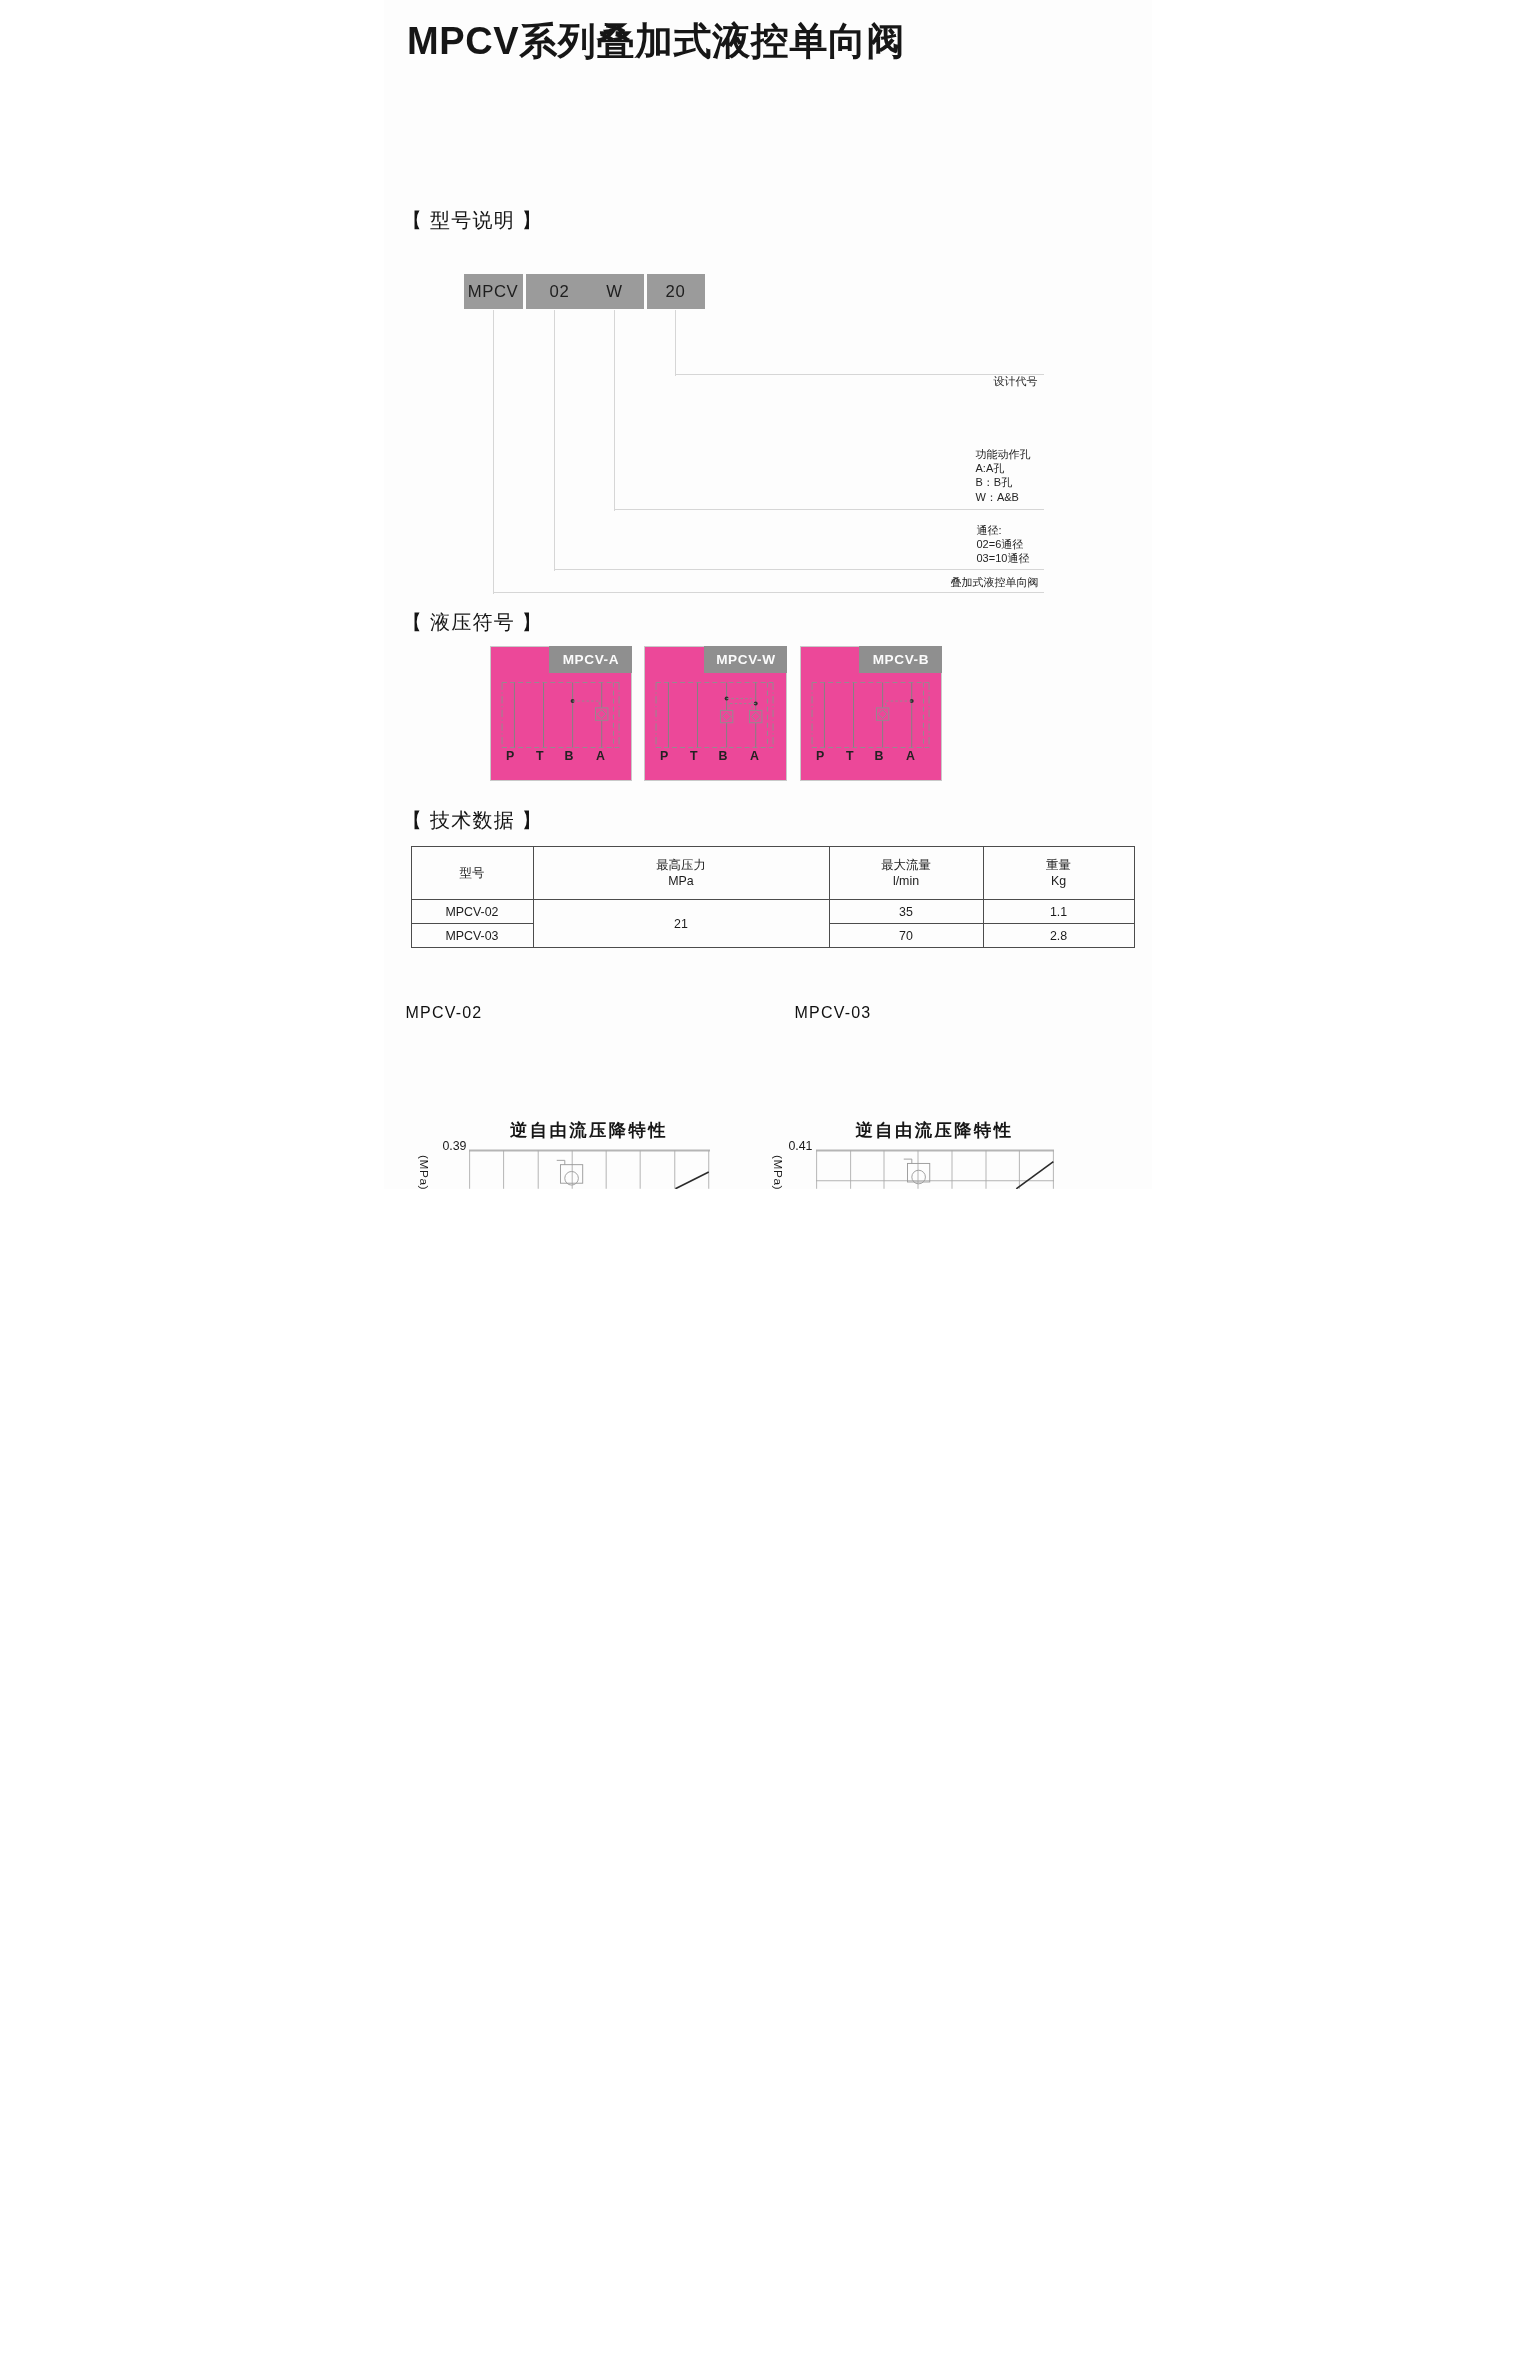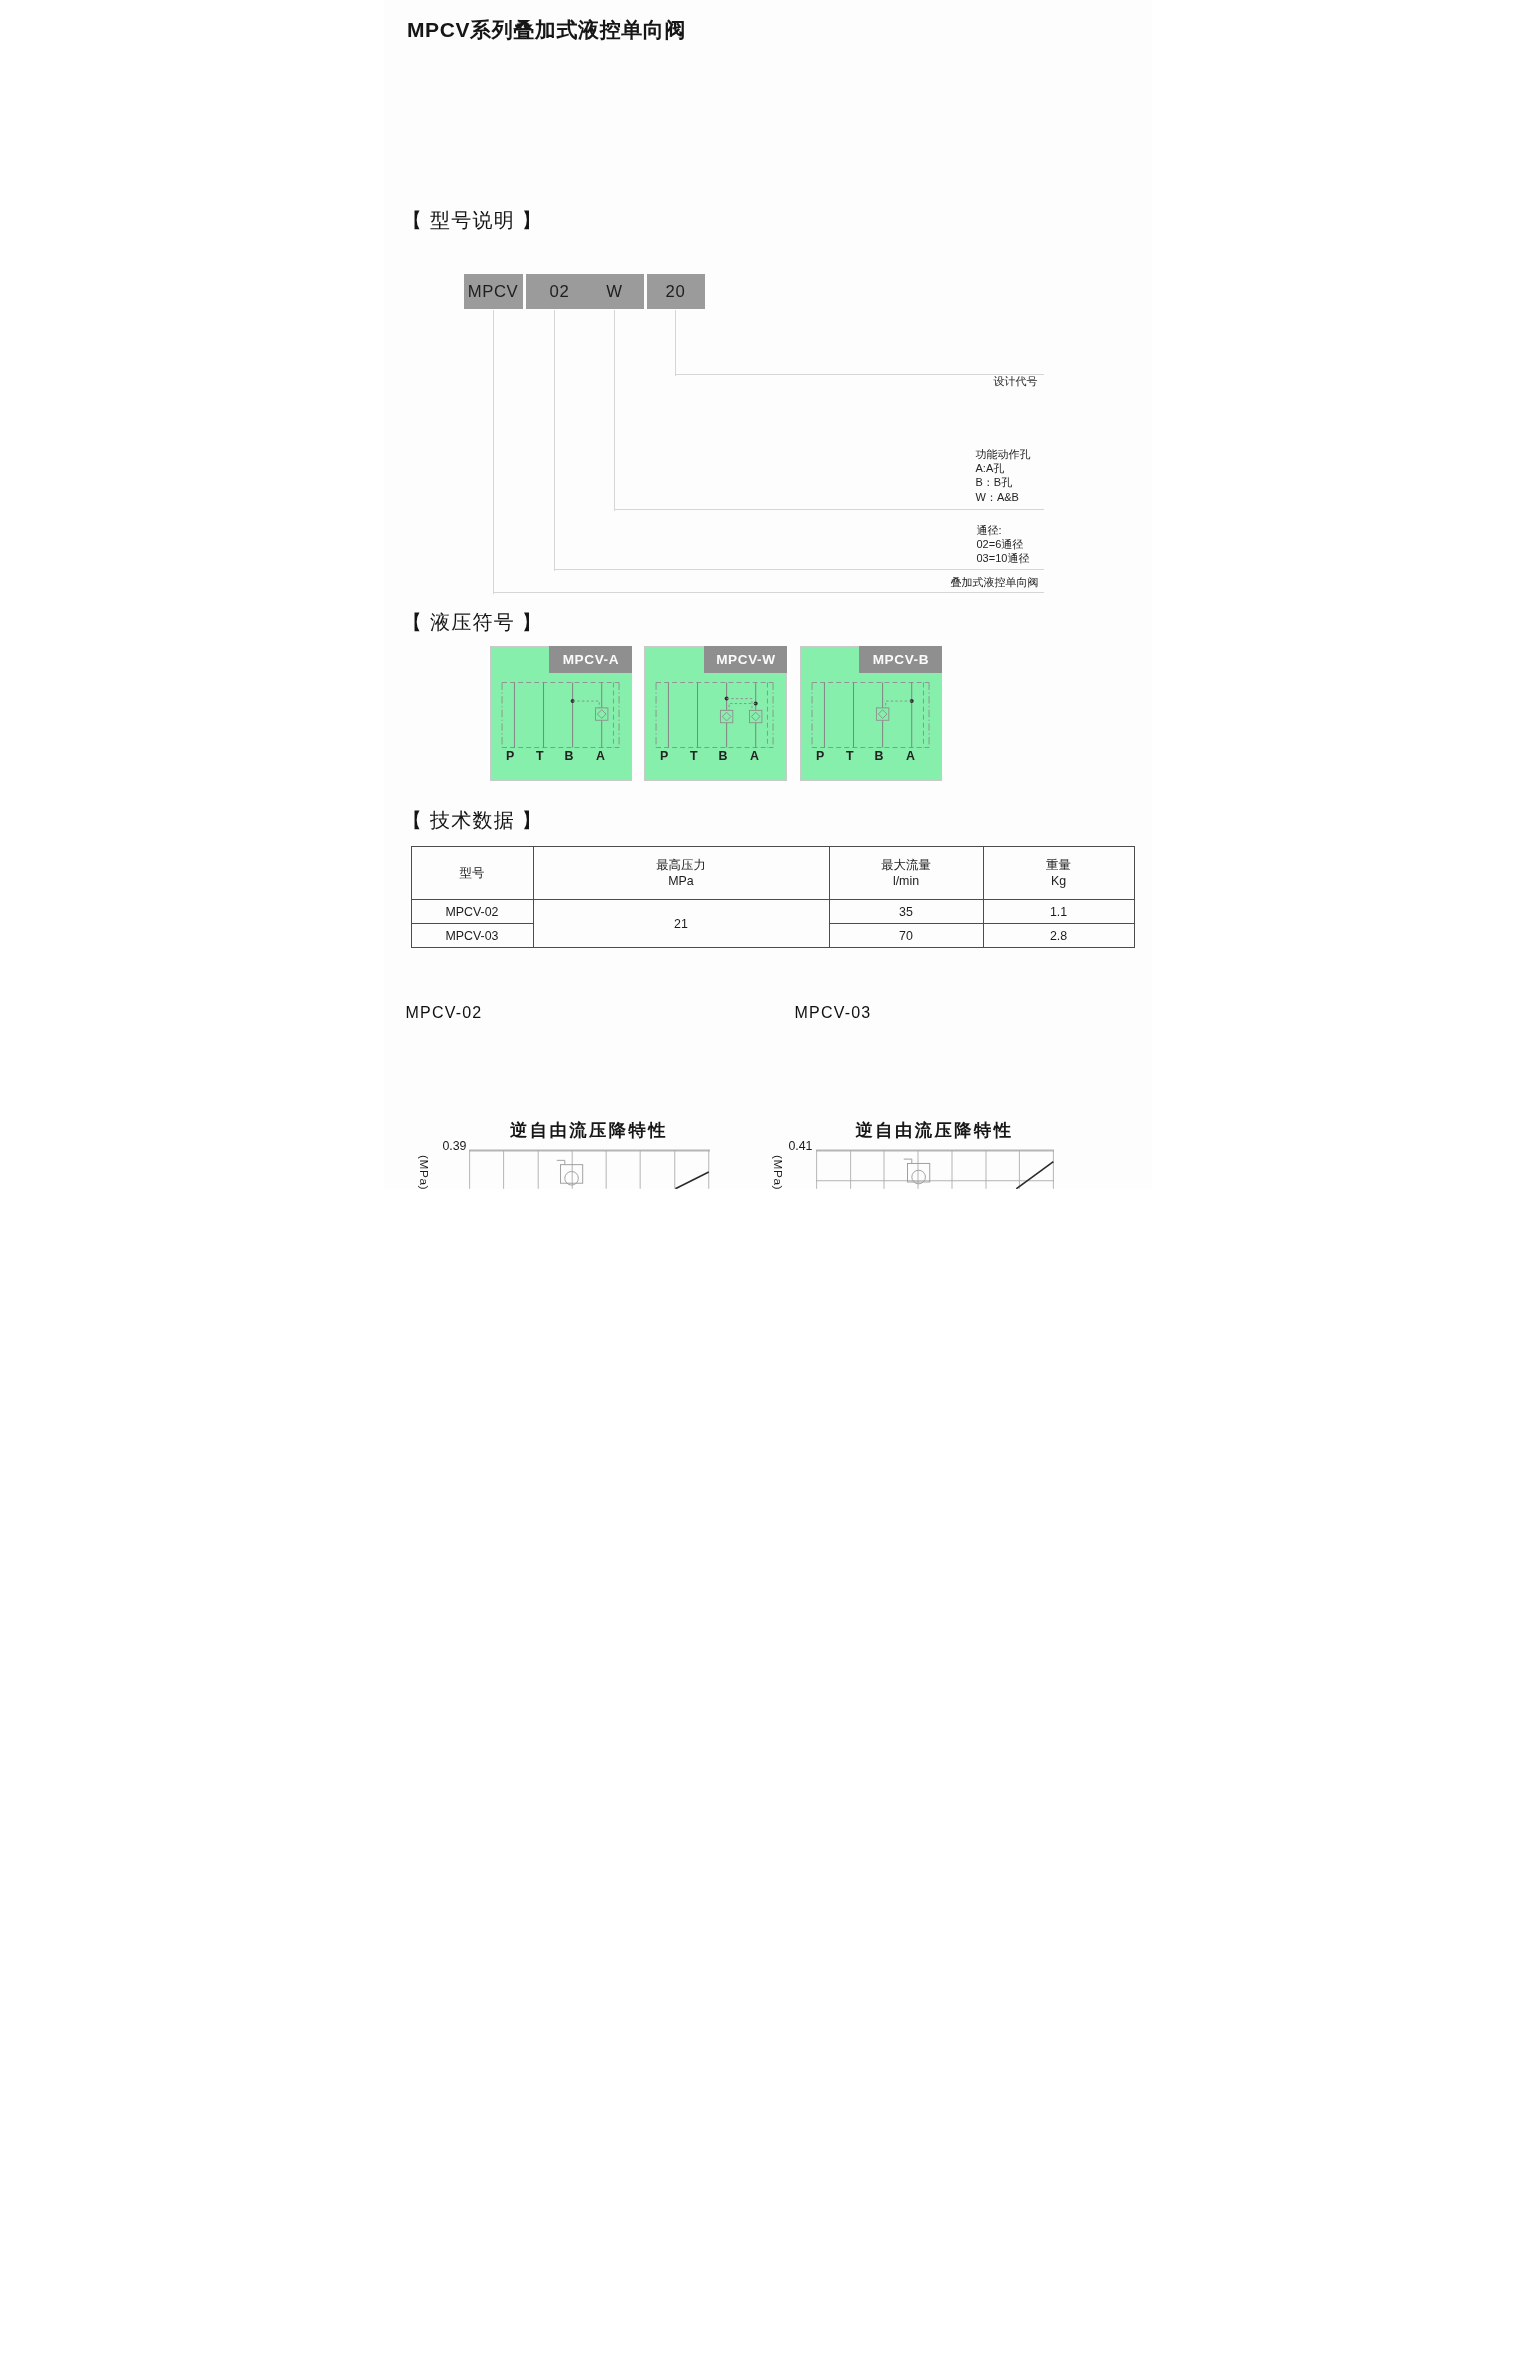--- a/index.html
+++ b/index.html
@@ -4,42 +4,42 @@
 <style>
   html,body { margin:0; padding:0; background:#ffffff; }
   .page {
     position:relative; width:768px; height:1189px; margin:0 auto;
     background:#fdfdfd; overflow:hidden;
     font-family:"Liberation Sans","DejaVu Sans",sans-serif;
     color:#1b1b1b;
   }
   .page-title {
     position:absolute; left:23.5px; top:16px; margin:0;
-    font-size:21px; font-weight:700; letter-spacing:0.6px; color:#161616;
+    font-size:38px; font-weight:700; letter-spacing:0.6px; color:#161616;
   }
   .section-title {
     position:absolute; left:18.6px; font-size:20px; font-weight:400;
     letter-spacing:1.2px; color:#141414; white-space:nowrap;
   }
   
   .code-box {
     position:absolute; top:274px; height:35px; background:#9b9b9b;
     display:flex; align-items:center; justify-content:center;
     font-size:16.7px; font-weight:500; color:#1e1e1e; letter-spacing:0.6px;
   }
   
   .cl { position:absolute; background:#d6d6d6; }
   .callout-label {
     position:absolute; font-size:11px; line-height:14.2px; color:#242424;
     white-space:nowrap;
   }
   .align-right { text-align:right; }
   
   .sym-box {
-    position:absolute; top:646px; height:133px; background:#86efac;
+    position:absolute; top:646px; height:133px; background:#ec4899;
     border:0.6px solid #c9c9c9;
   }
   .sym-header {
     position:absolute; top:-0.6px; right:-1.9px; width:83px; height:27px;
     background:#8f8f8f; color:#fbfbfb; font-size:13.6px; font-weight:700;
     letter-spacing:0.6px; display:flex; align-items:center; justify-content:center;
   }
   .sym-svg { position:absolute; left:3.7px; top:31px; width:130px; height:87px; }
   .sym-svg text { font-family:"Liberation Sans","DejaVu Sans",sans-serif; font-size:20px; font-weight:700; fill:#222; text-anchor:middle; }
   .sch { stroke:#8f8f8f; stroke-width:1.5; fill:none; }

